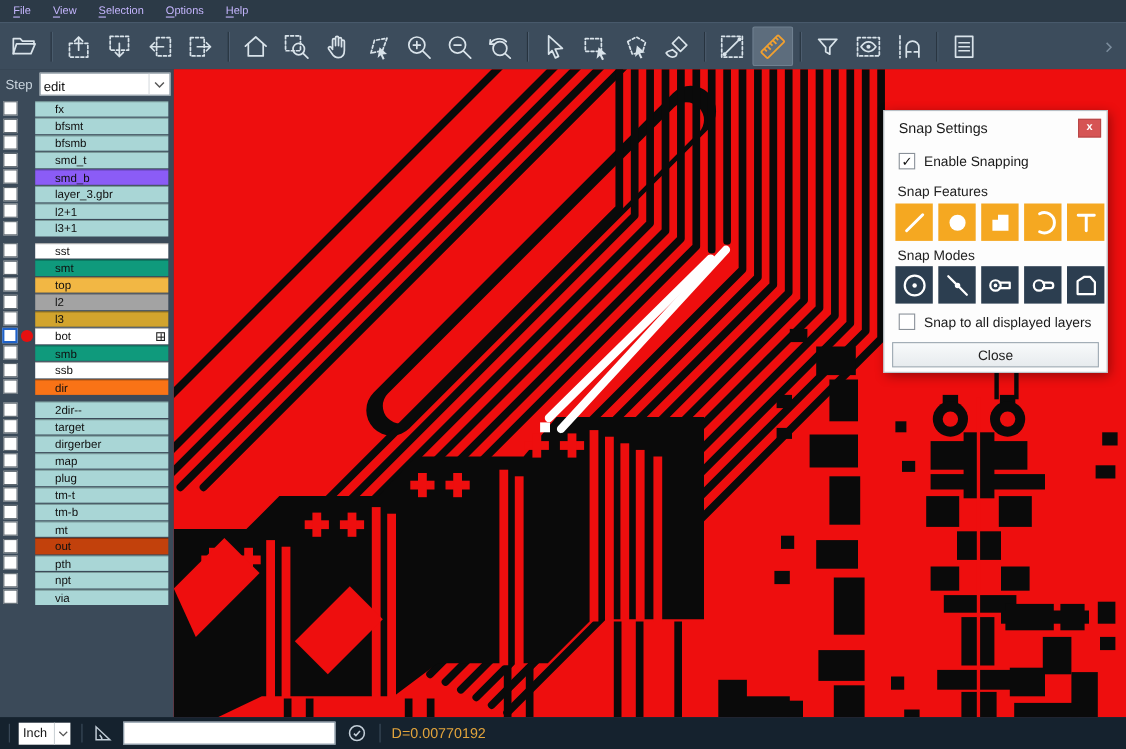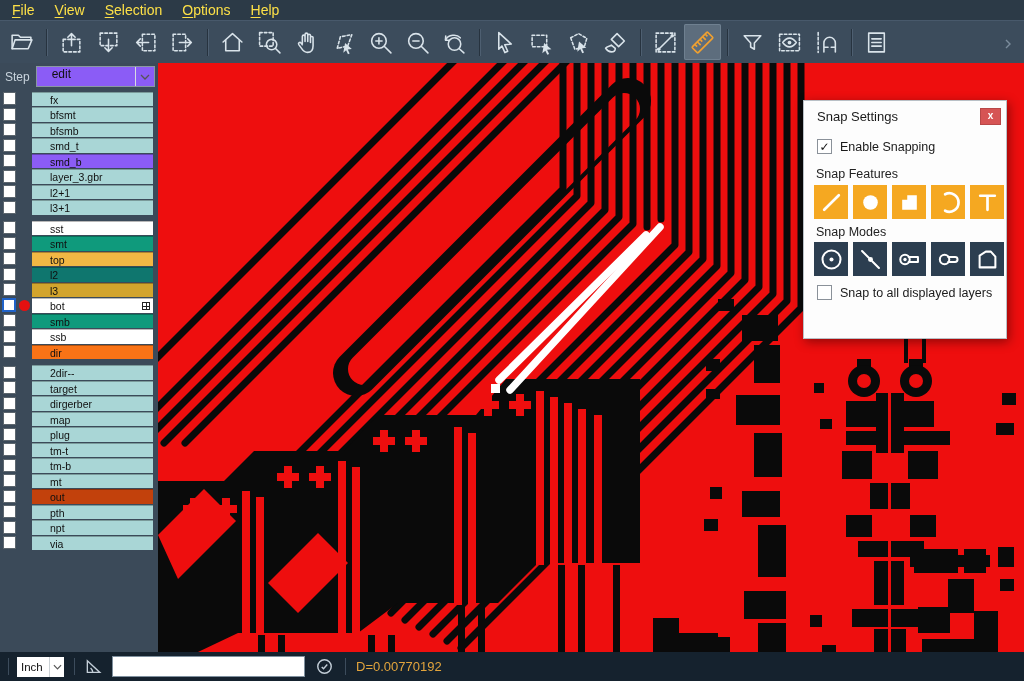--- a/index.html
+++ b/index.html
@@ -3,39 +3,39 @@
 <meta charset="utf-8">
 <style>
   html,body{margin:0;padding:0}
   body{width:1024px;height:681px;overflow:hidden;background:#2c3a47;
        font-family:"Liberation Sans","DejaVu Sans",sans-serif;position:relative;user-select:none}
   #app{position:absolute;inset:0}
 
   
   .menubar{position:absolute;left:0;top:0;width:100%;height:20px;background:#2c3a47;
            display:flex;align-items:center;padding-left:2px;box-sizing:border-box}
-  .menu-item{color:#fde047;font-size:14px;padding:0 10px;cursor:default}
+  .menu-item{color:#c4b5fd;font-size:10px;padding:0 10px;cursor:default}
   .menu-item u{text-underline-offset:2px}
 
   
   .toolbar{position:absolute;left:0;top:20px;width:100%;height:43px;background:#3c4c5c;
            border-top:1px solid #48596b;display:flex;align-items:center;padding-left:3px;box-sizing:border-box}
   .tbtn{width:37px;height:36px;display:flex;align-items:center;justify-content:center;border-radius:2px;color:#d9e3ea;flex:none}
   .tbtn.active{background:#5d6d7d;box-shadow:inset 0 0 0 1px #6f8090}
   .ticon{display:block;width:25px;height:25px}
   .ticon svg{width:25px;height:25px;display:block}
   .tsep{width:1px;height:27px;background:#27333f;box-shadow:1px 0 0 #4e5f71;margin:0 6px;flex:none}
   .toverflow{position:absolute;right:12px;top:14px;color:#7b8c9c}
 
   
   .sidebar{position:absolute;left:0;top:63px;width:158px;height:589px;background:#3b4a59}
   .steprow{height:27px;display:flex;align-items:center;padding-left:5px;gap:6px}
   .steplabel{color:#c9d4dd;font-size:12px}
-  .stepdd{width:119px;height:21px;background:#8b5cf6;border:1px solid #8a97a2;display:flex;align-items:flex-start;
-          justify-content:space-between;font-size:12px;padding-left:15px;box-sizing:border-box;color:#111}
+  .stepdd{width:119px;height:21px;background:#ffffff;border:1px solid #8a97a2;display:flex;align-items:flex-end;
+          justify-content:space-between;font-size:12px;padding-left:3px;box-sizing:border-box;color:#111}
   .chevbox{width:18px;height:100%;display:flex;align-items:center;justify-content:center;color:#555;border-left:1px solid #d7dce0}
   .layerlist{position:absolute;top:28px;left:0;right:0}
   .lgroup{margin-bottom:5px}
   .lrow{display:flex;align-items:center;height:15.5px}
   .lcheck{width:11px;height:11px;background:#fff;border:1px solid #5c666e;margin-left:3px;flex:none;box-sizing:content-box}
   .lcheck.sel{border:2px solid #1f62c9;width:10px;height:10px;margin-left:2px}
   .lmark{width:16px;flex:none;display:flex;align-items:center;justify-content:center}
   .lmark.dot::before{content:"";width:11px;height:11px;border-radius:50%;background:#e51010;display:block}
   .lcell{flex:1;margin-right:5px;height:14.5px;font-size:10.5px;line-height:14px;padding-left:18px;color:#101010;
          position:relative;border-top:1px solid rgba(0,0,0,.28);box-sizing:border-box;white-space:nowrap;overflow:hidden}
@@ -356,21 +356,21 @@
             <span class="lcell" style="background: rgb(15, 154, 124);">smt</span>
           </div>
           <div class="lrow">
             <span class="lcheck"></span>
             <span class="lmark"></span>
             <span class="lcell" style="background: rgb(242, 183, 68);">top</span>
           </div>
           <div class="lrow">
             <span class="lcheck"></span>
             <span class="lmark"></span>
-            <span class="lcell" style="background: #0f766e;">l2</span>
+            <span class="lcell" style="background: #a3a3a3;">l2</span>
           </div>
           <div class="lrow">
             <span class="lcheck"></span>
             <span class="lmark"></span>
             <span class="lcell" style="background: rgb(210, 164, 45);">l3</span>
           </div>
           <div class="lrow">
             <span class="lcheck sel"></span>
             <span class="lmark dot"></span>
             <span class="lcell" style="background: #ffffff;">bot<span class="lgrid"></span></span>
@@ -697,20 +697,21 @@
             <svg viewBox="0 0 24 24" fill="none" stroke="#fff" stroke-width="1.8" stroke-linecap="round" stroke-linejoin="round">
               <path d="M5 19V8.5L10.5 5H15l4 4.5V19z"></path>
             </svg>
           </span>
         </div>
       </div>
     <label class="dlg-check" style="top:184px">
       <span class="cb" id="cb-all"></span>
       <span>Snap to all displayed layers</span>
     </label>
+    <button class="dlg-closebtn">Close</button>
   </div>
 
   <div class="statusbar">
     <div class="ssep" style="margin-left:8px"></div>
     <div class="unitdd" style="margin-left:8px">
       <span>Inch</span>
       <span class="uchev">
         <svg width="9" height="6" viewBox="0 0 10 6">
             <path d="M1 1l4 4 4-4" stroke="currentColor" fill="none" stroke-width="1.3"></path>
           </svg>

